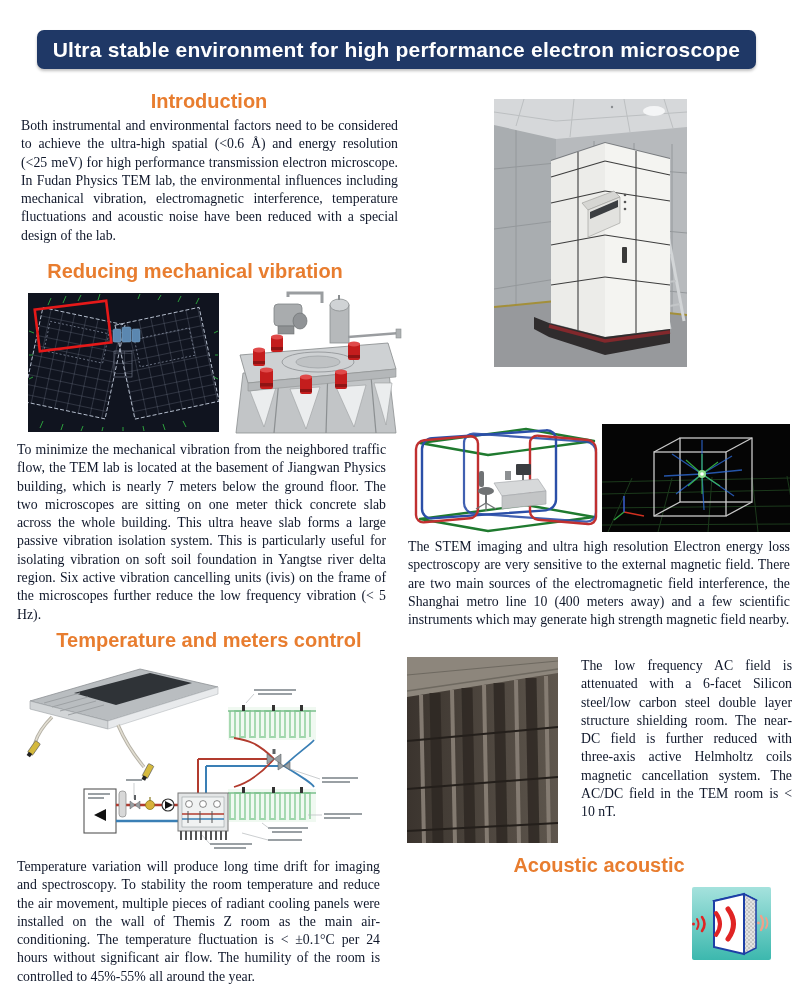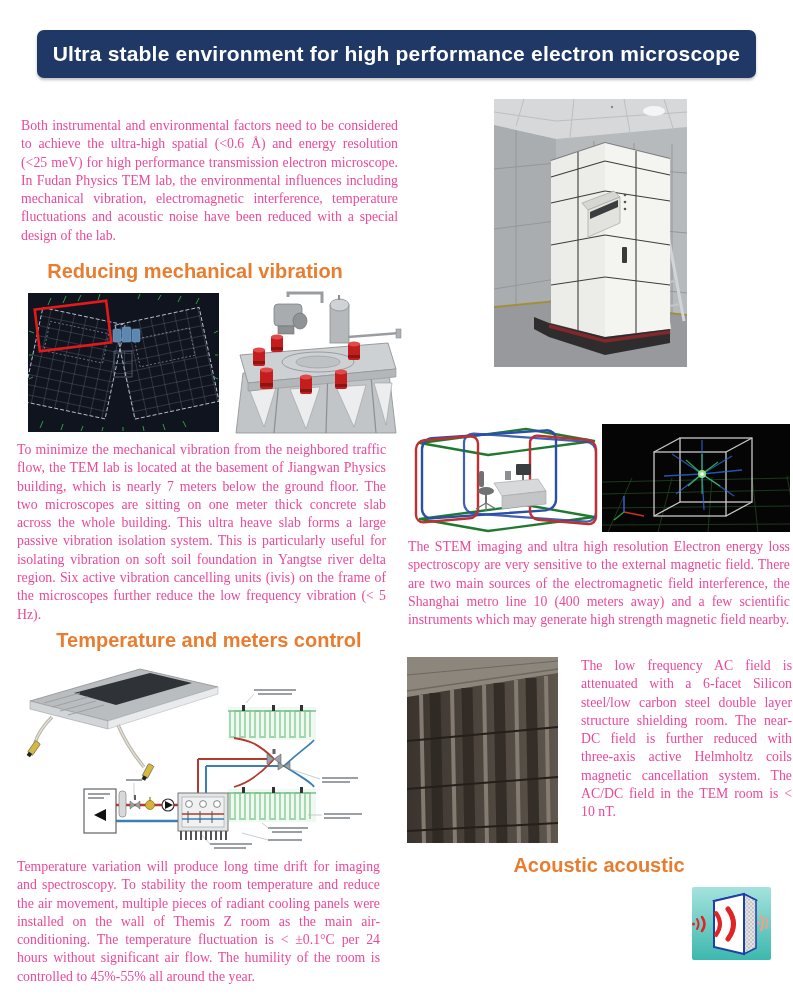--- a/index.html
+++ b/index.html
@@ -1,49 +1,50 @@
 <!DOCTYPE html>
 <html><head>
 <meta charset="utf-8">
 <style>
   html,body { margin:0; padding:0; background:#ffffff; }
   #poster {
     position:relative; width:793px; height:1000px; background:#ffffff;
     overflow:hidden; font-family:"Liberation Sans", sans-serif;
   }
   .banner {
-    position:absolute; left:37px; top:30px; width:719px; height:48px;
+    position:absolute; left:37px; top:30px; width:719px; height:39px;
     background:#1f3866; border-radius:7px;
     display:flex; align-items:center; justify-content:center;
     box-shadow:0 2px 3px rgba(0,0,0,0.25);
   }
   .banner span {
     color:#ffffff; font-size:21px; font-weight:bold; letter-spacing:0.2px;
     font-family:"Liberation Sans", sans-serif;
   }
   .heading {
     position:absolute; color:#e87d2f; font-size:20px; font-weight:600;
     text-align:center; font-family:"Liberation Sans", sans-serif;
   }
   .para {
     position:absolute; font-family:"Liberation Serif", serif;
-    font-size:13.8px; line-height:18.3px; text-align:justify; color:#ec4899;
+    font-size:13.8px; line-height:18.3px; text-align:justify; color:#0f172a;
   }
   .fig { position:absolute; }
   .fig svg { display:block; }
 </style>
 </head>
 <body>
 
 <div id="poster">
 
   <div class="banner">
     <span>Ultra stable environment for high performance electron microscope</span>
   </div>
 
+  <div class="heading" style="left:14px; top:90px; width:390px;">Introduction</div>
 
   <div class="para" style="left:21px; top:117px; width:377px;">Both instrumental and environmental factors need to be considered to achieve the ultra-high spatial (&lt;0.6 Å) and energy resolution (&lt;25 meV) for high performance transmission electron microscope. In Fudan Physics TEM lab, the environmental influences including mechanical vibration, electromagnetic interference, temperature fluctuations and acoustic noise have been reduced with a special design of the lab.</div>
 
   <div class="heading" style="left:0; top:260px; width:390px;">Reducing mechanical vibration</div>
 
   <div class="fig" style="left:28px; top:293px;">
     <svg width="191" height="139" viewBox="0 0 191 139">
       <defs>
         <pattern id="gridw" width="12" height="10" patternUnits="userSpaceOnUse">
           <path d="M12 0H0V10" fill="none" stroke="#8a93a6" stroke-width="0.6" opacity="0.85"></path>

